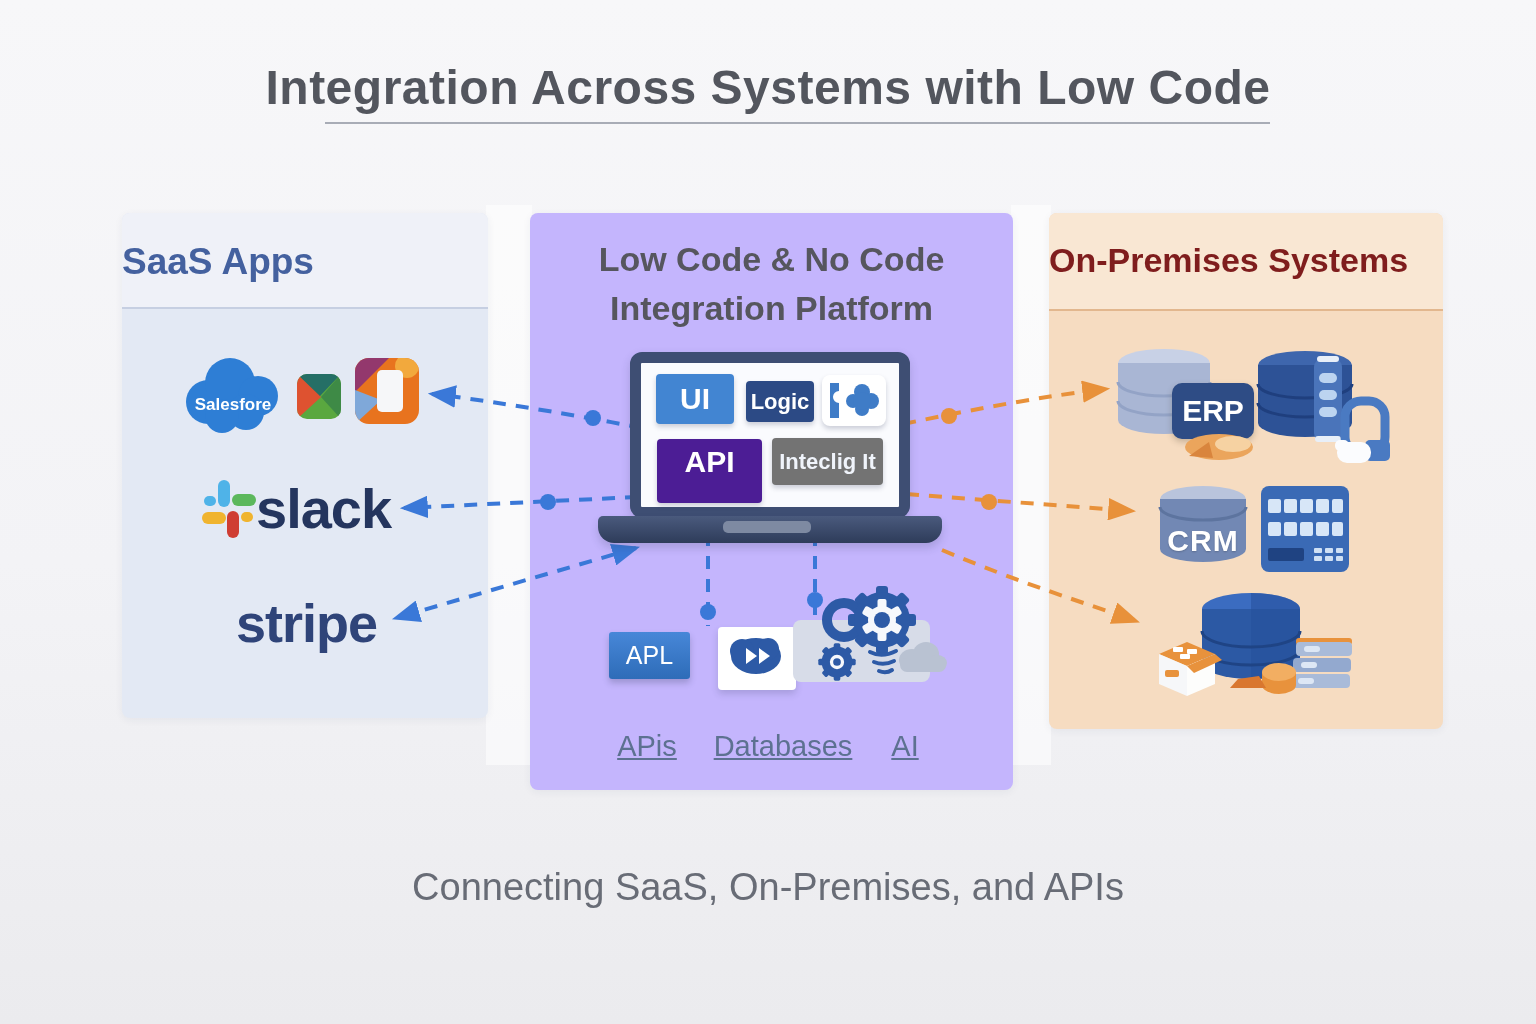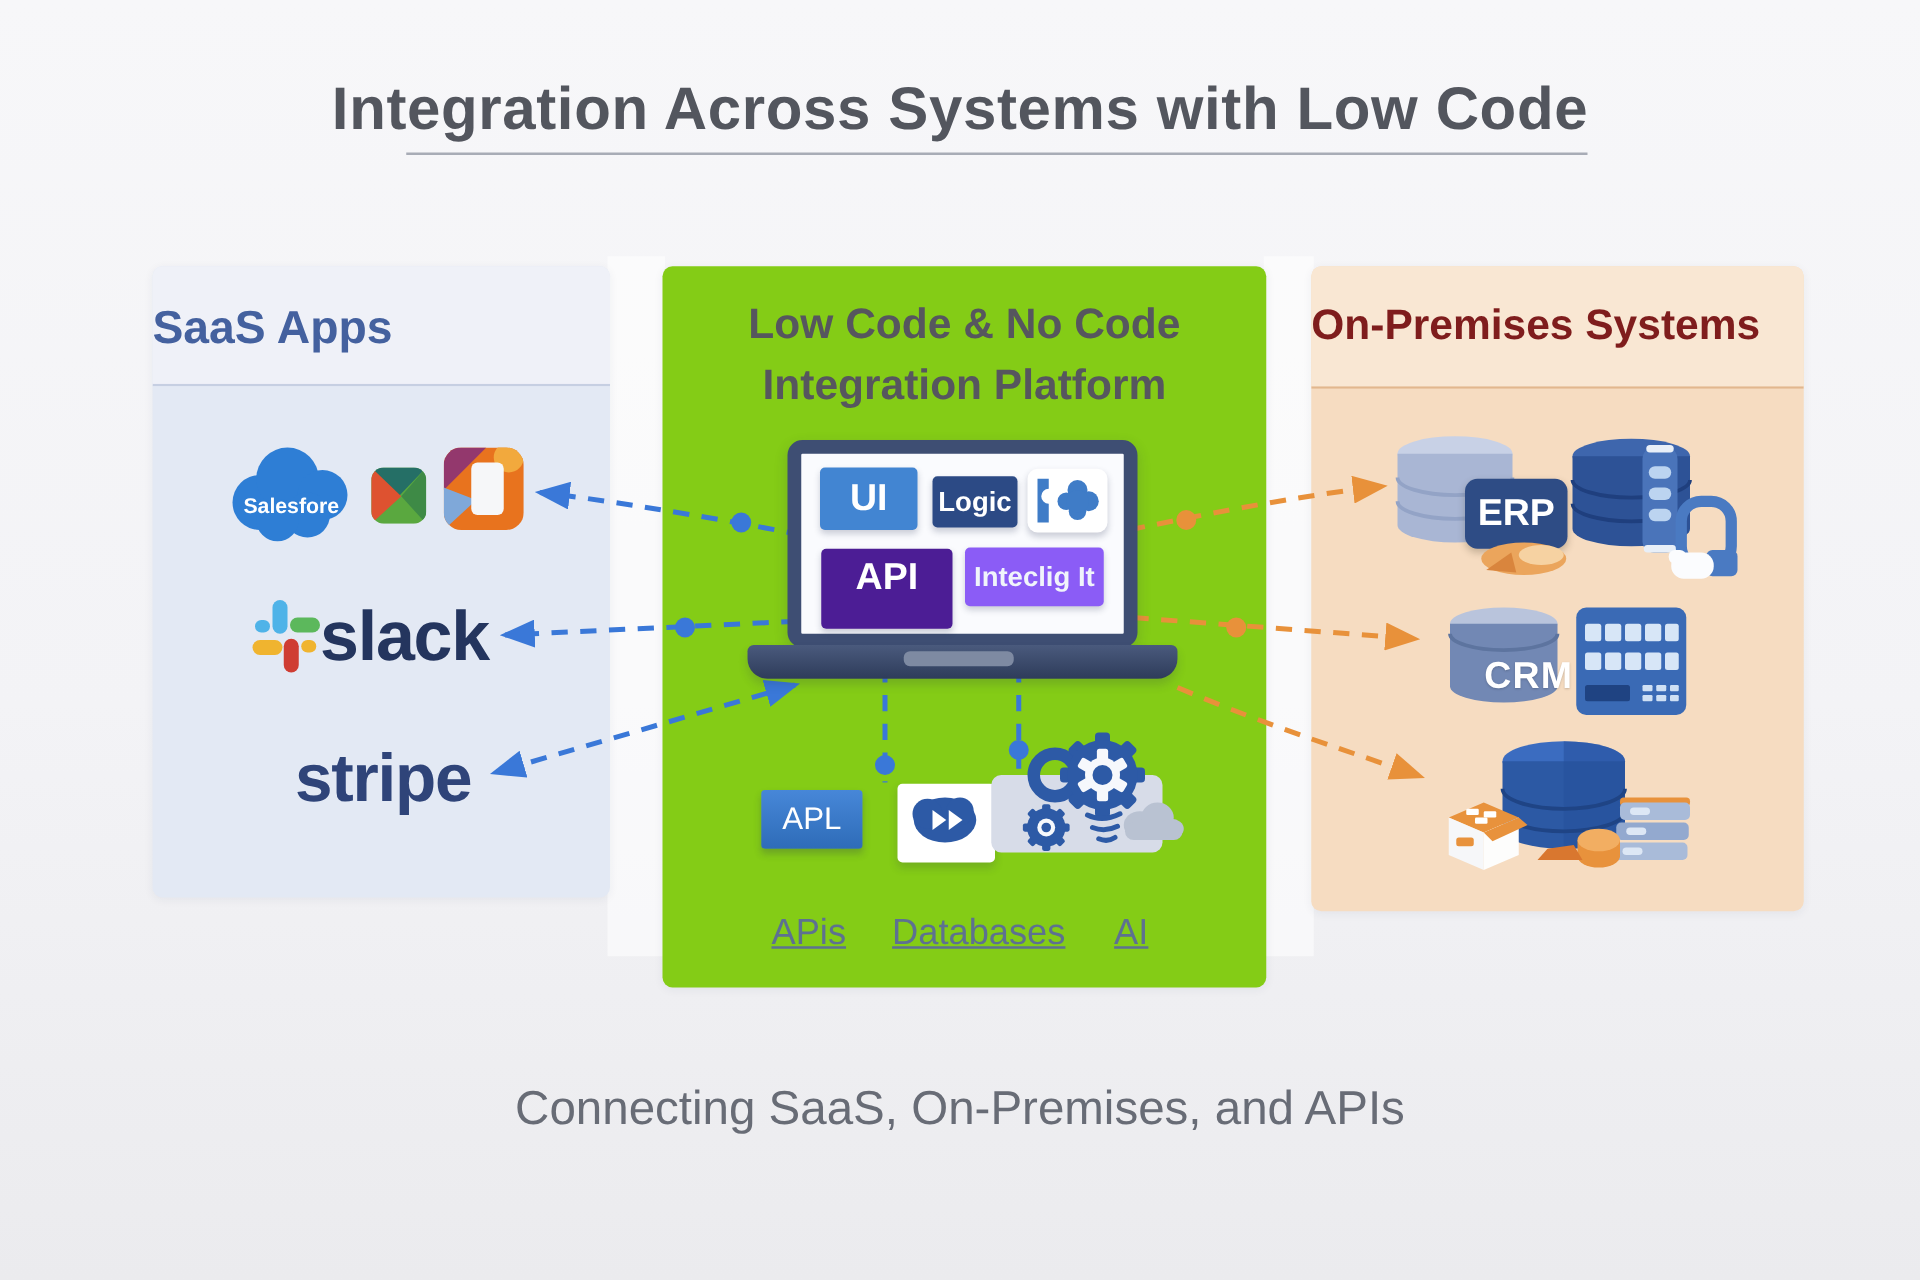--- a/index.html
+++ b/index.html
@@ -23,21 +23,21 @@
     font-size:38px;color:#686c76;}
 
   
   .gap-stripe{top:205px;height:560px;background:rgba(255,255,255,.55);}
 
   
   .panel{border-radius:8px;box-shadow:0 2px 8px rgba(40,50,80,.06);}
   .panel-saas{left:122px;top:213px;width:366px;height:505px;background:#e3e9f4;}
   .panel-saas .band{left:0;top:0;width:366px;height:94px;background:#eff1f8;
      border-bottom:2px solid #c6cfe2;border-radius:8px 8px 0 0;}
-  .panel-platform{left:530px;top:213px;width:483px;height:577px;background:#84cc16;}
+  .panel-platform{left:530px;top:213px;width:483px;height:577px;background:#c4b5fd;}
   .panel-onprem{left:1049px;top:213px;width:394px;height:516px;background:#f6dcc1;}
   .panel-onprem .band{left:0;top:0;width:394px;height:96px;background:#f9e7d3;
      border-bottom:2px solid #e2b78e;border-radius:8px 8px 0 0;}
 
   .hdr{width:100%;font-weight:bold;}
   .hdr-saas{top:28px;font-size:37px;color:#44619f;}
   .hdr-onprem{top:28px;font-size:34px;color:#7f1d1d;}
   .hdr-platform{left:0;top:22px;width:483px;text-align:center;
      font-size:34px;font-weight:bold;color:#56565e;line-height:1.45;}
 
@@ -58,39 +58,39 @@
   .lap-notch{left:125px;top:5px;width:88px;height:12px;background:#7e8aa2;border-radius:5px;}
   .tile{box-sizing:border-box;text-align:center;color:#fff;font-weight:bold;
      border-radius:4px;box-shadow:0 3px 5px rgba(40,50,80,.22);}
   .tile-ui{left:15px;top:11px;width:78px;height:50px;background:#4285d2;
      font-size:30px;line-height:50px;}
   .tile-logic{left:105px;top:18px;width:68px;height:41px;background:#2c4a85;
      font-size:22px;line-height:41px;}
   .tile-puzzle{left:181px;top:12px;width:64px;height:51px;background:#ffffff;border-radius:8px;}
   .tile-api{left:16px;top:76px;width:105px;height:64px;background:#4c1d95;
      font-size:30px;line-height:46px;}
-  .tile-int{left:131px;top:75px;width:111px;height:47px;background:#8b5cf6;
+  .tile-int{left:131px;top:75px;width:111px;height:47px;background:#737373;
      font-size:22px;line-height:47px;color:#f0f4fb;}
 
   
   .chip-api{left:609px;top:632px;width:81px;height:47px;border-radius:3px;
      background:linear-gradient(180deg,#4787d8,#2e6cb8);
      color:#fff;font-size:25px;font-weight:normal;text-align:center;line-height:47px;
      box-shadow:0 4px 6px rgba(40,50,80,.25);}
   .tile-db{left:718px;top:627px;width:78px;height:63px;background:#ffffff;border-radius:4px;
      box-shadow:0 4px 7px rgba(40,50,80,.18);}
   .tile-ai-bg{left:793px;top:620px;width:137px;height:62px;background:#d7dce8;border-radius:8px;}
   .mid-label{top:730px;font-size:29px;color:#5d7191;text-align:center;text-decoration:underline;}
 
   
   .erp-badge{left:1172px;top:383px;width:82px;height:56px;background:#2e4c85;border-radius:10px;
      color:#fff;font-size:30px;font-weight:bold;text-align:center;line-height:56px;
      box-shadow:0 3px 6px rgba(60,50,30,.25);}
   .crm-label{left:1160px;top:524px;width:86px;text-align:center;color:#fff;
-     font-size:30px;font-weight:bold;letter-spacing:1px;text-shadow:0 1px 2px rgba(0,0,0,.2);padding-left:20px;}
+     font-size:30px;font-weight:bold;letter-spacing:1px;text-shadow:0 1px 2px rgba(0,0,0,.2);}
 </style>
 </head>
 <body>
 
 <div class="abs gap-stripe" style="left:486px;width:46px;"></div>
 <div class="abs gap-stripe" style="left:1011px;width:40px;"></div>
 
 <div class="abs title">Integration Across Systems with Low Code</div>
 <div class="abs title-underline"></div>
 

